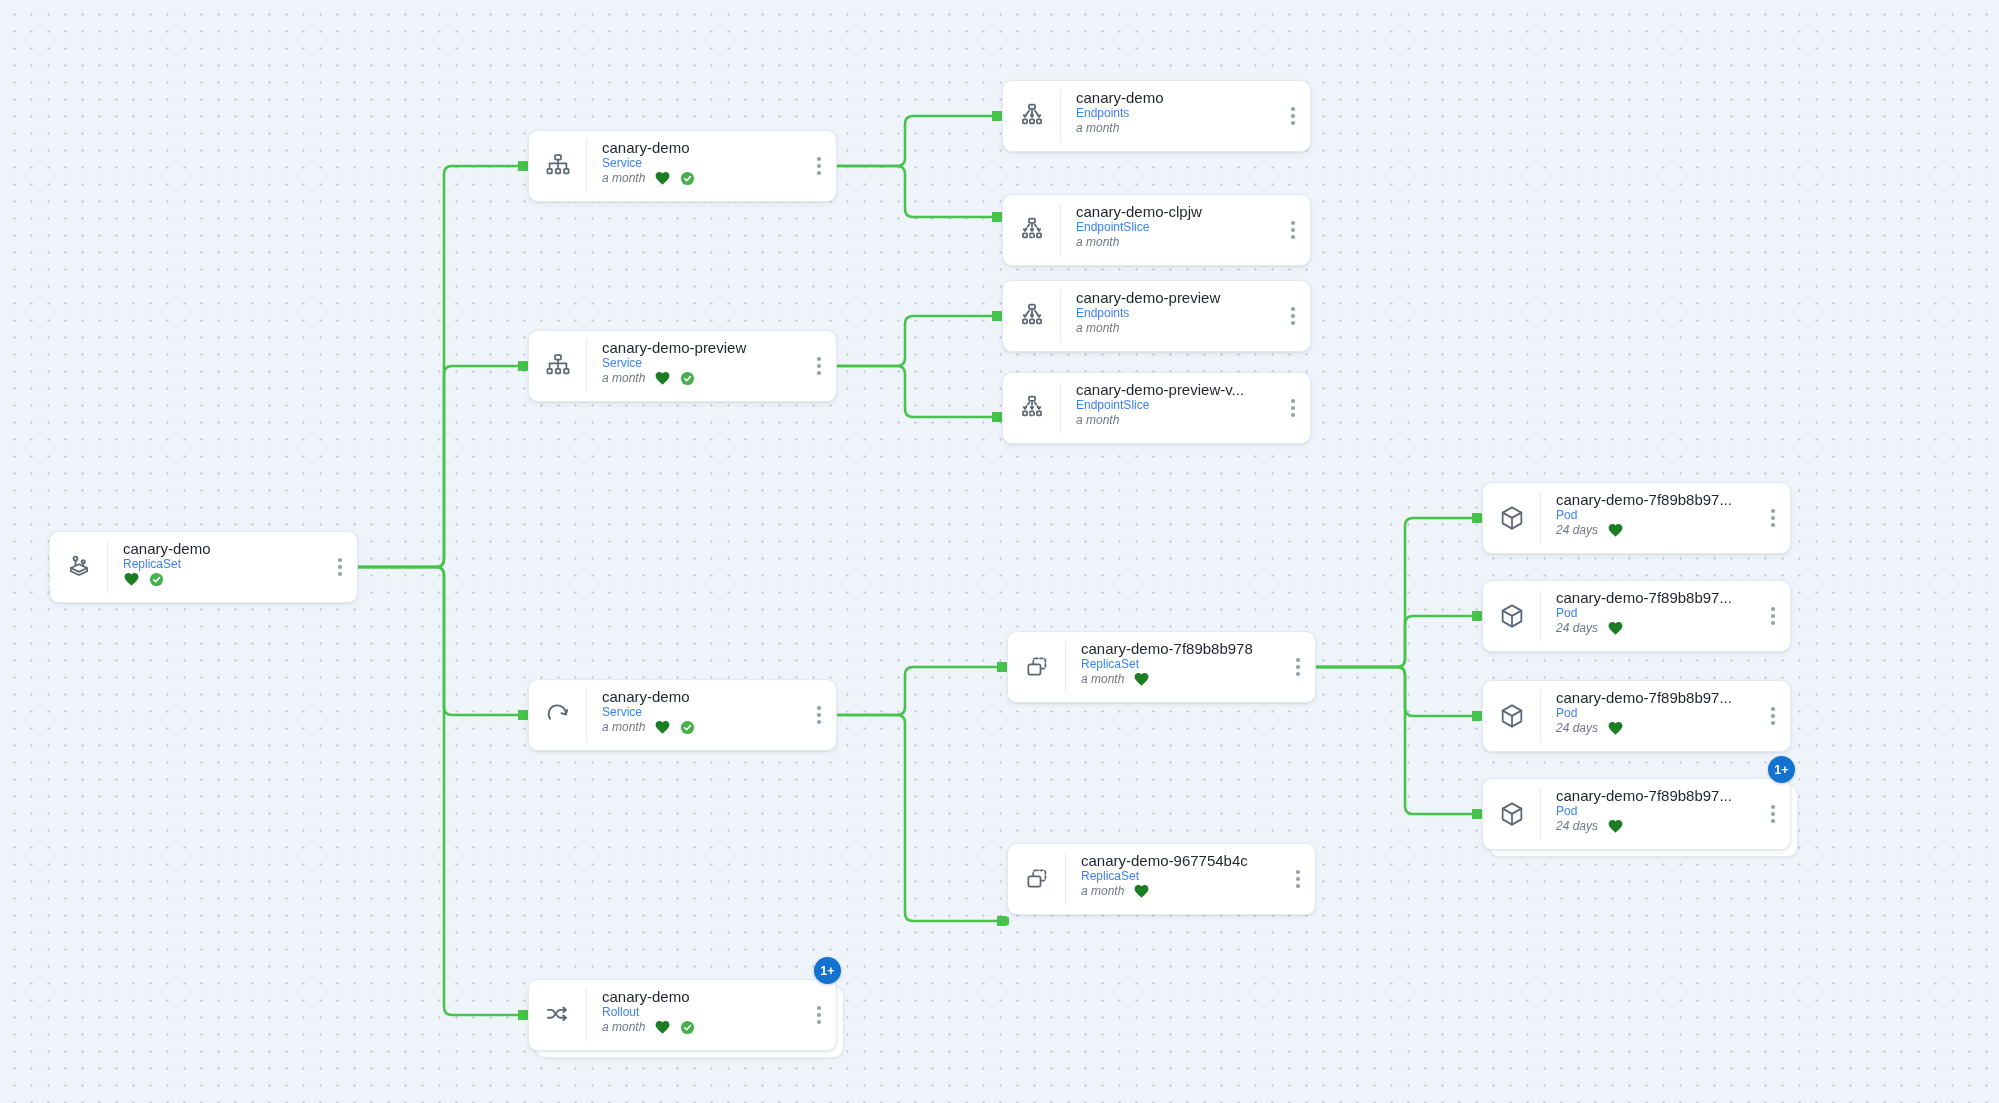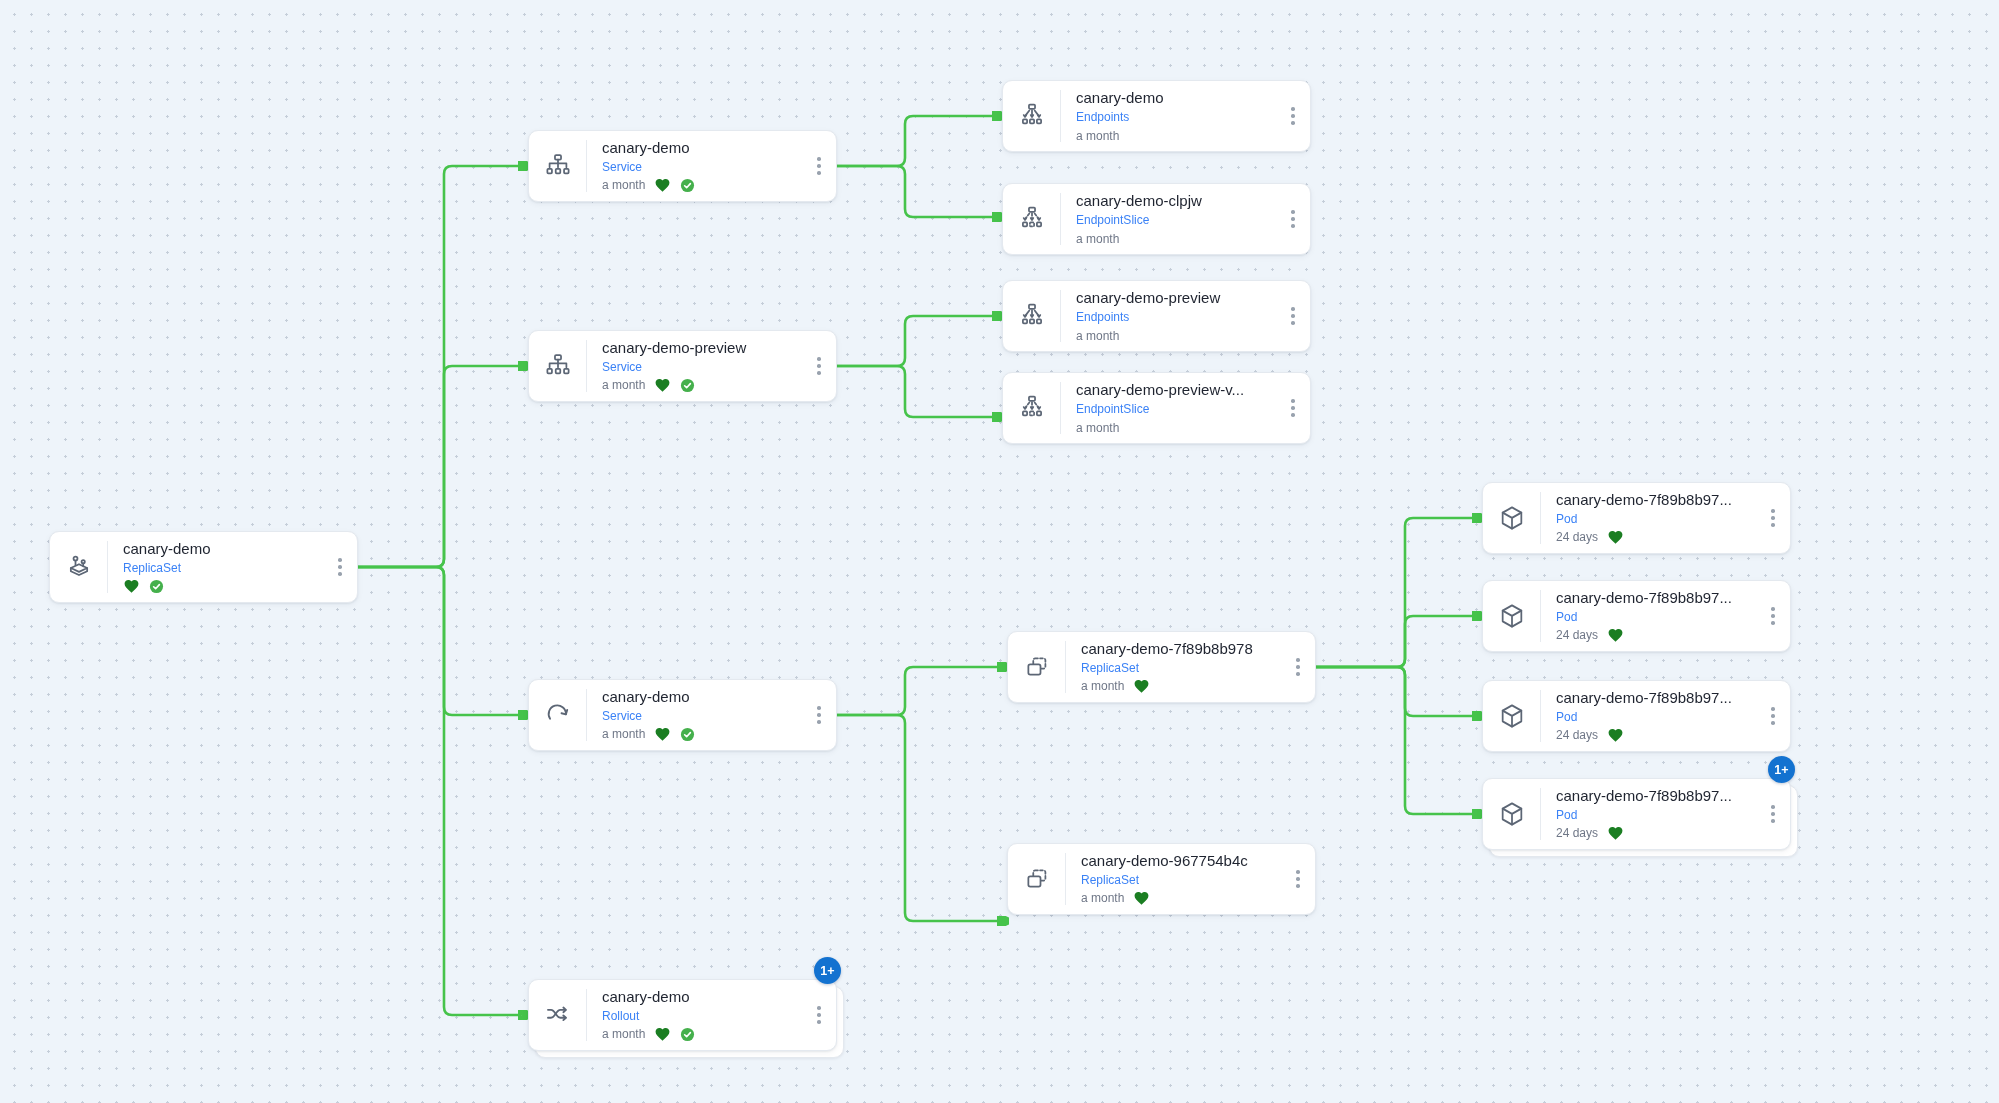--- a/index.html
+++ b/index.html
@@ -47,32 +47,32 @@
     display:flex;align-items:center;justify-content:center;
     color:#5c6675;
   }
   .res-icon{width:28px;height:28px;color:#5c6675;}
   .vdivider{
     width:1px;background:#e7ebf0;margin:9px 0;flex:0 0 1px;
   }
   .text-col{
     flex:1 1 auto;min-width:0;
     padding:8px 8px 7px 15px;
-    display:flex;flex-direction:column;justify-content:space-between;
+    display:flex;flex-direction:column;
   }
   .node-name{
     font-size:15px;line-height:17px;font-weight:500;color:#1f2430;
     white-space:nowrap;overflow:hidden;text-overflow:ellipsis;max-width:205px;
   }
   .node-kind{
     font-size:12px;line-height:14px;color:#3b82f6;
   }
   .node-meta{
     font-size:12px;line-height:15px;color:#6f7787;
-    display:flex;align-items:center;gap:9px;min-height:16px;
+    display:flex;align-items:center;gap:9px;min-height:16px;font-style:italic;
   }
   .hicon{display:inline-flex;align-items:center;}
   .hicon svg{display:block;}
   .menu{
     flex:0 0 26px;
     display:flex;flex-direction:column;align-items:center;justify-content:center;gap:3.5px;
     margin-right:4px;cursor:pointer;
   }
   .menu i{
     width:3.5px;height:3.5px;border-radius:50%;background:#99a2ae;display:block;
@@ -275,21 +275,21 @@
           <span>a month</span>
         </div>
     </div>
     <div class="menu">
         <i></i>
         <i></i>
         <i></i>
       </div>
   </div>
 
-  <div class="node" style="left:1002px;top:183px">
+  <div class="node" style="left:1002px;top:194px">
     <div class="icon-col">
         <svg class="res-icon">
           <use href="#icon-endpointslice"></use>
         </svg>
       </div>
     <div class="vdivider"></div>
     <div class="text-col">
       <div class="node-name">canary-demo-clpjw</div>
       <div class="node-kind">EndpointSlice</div>
       <div class="node-meta">

